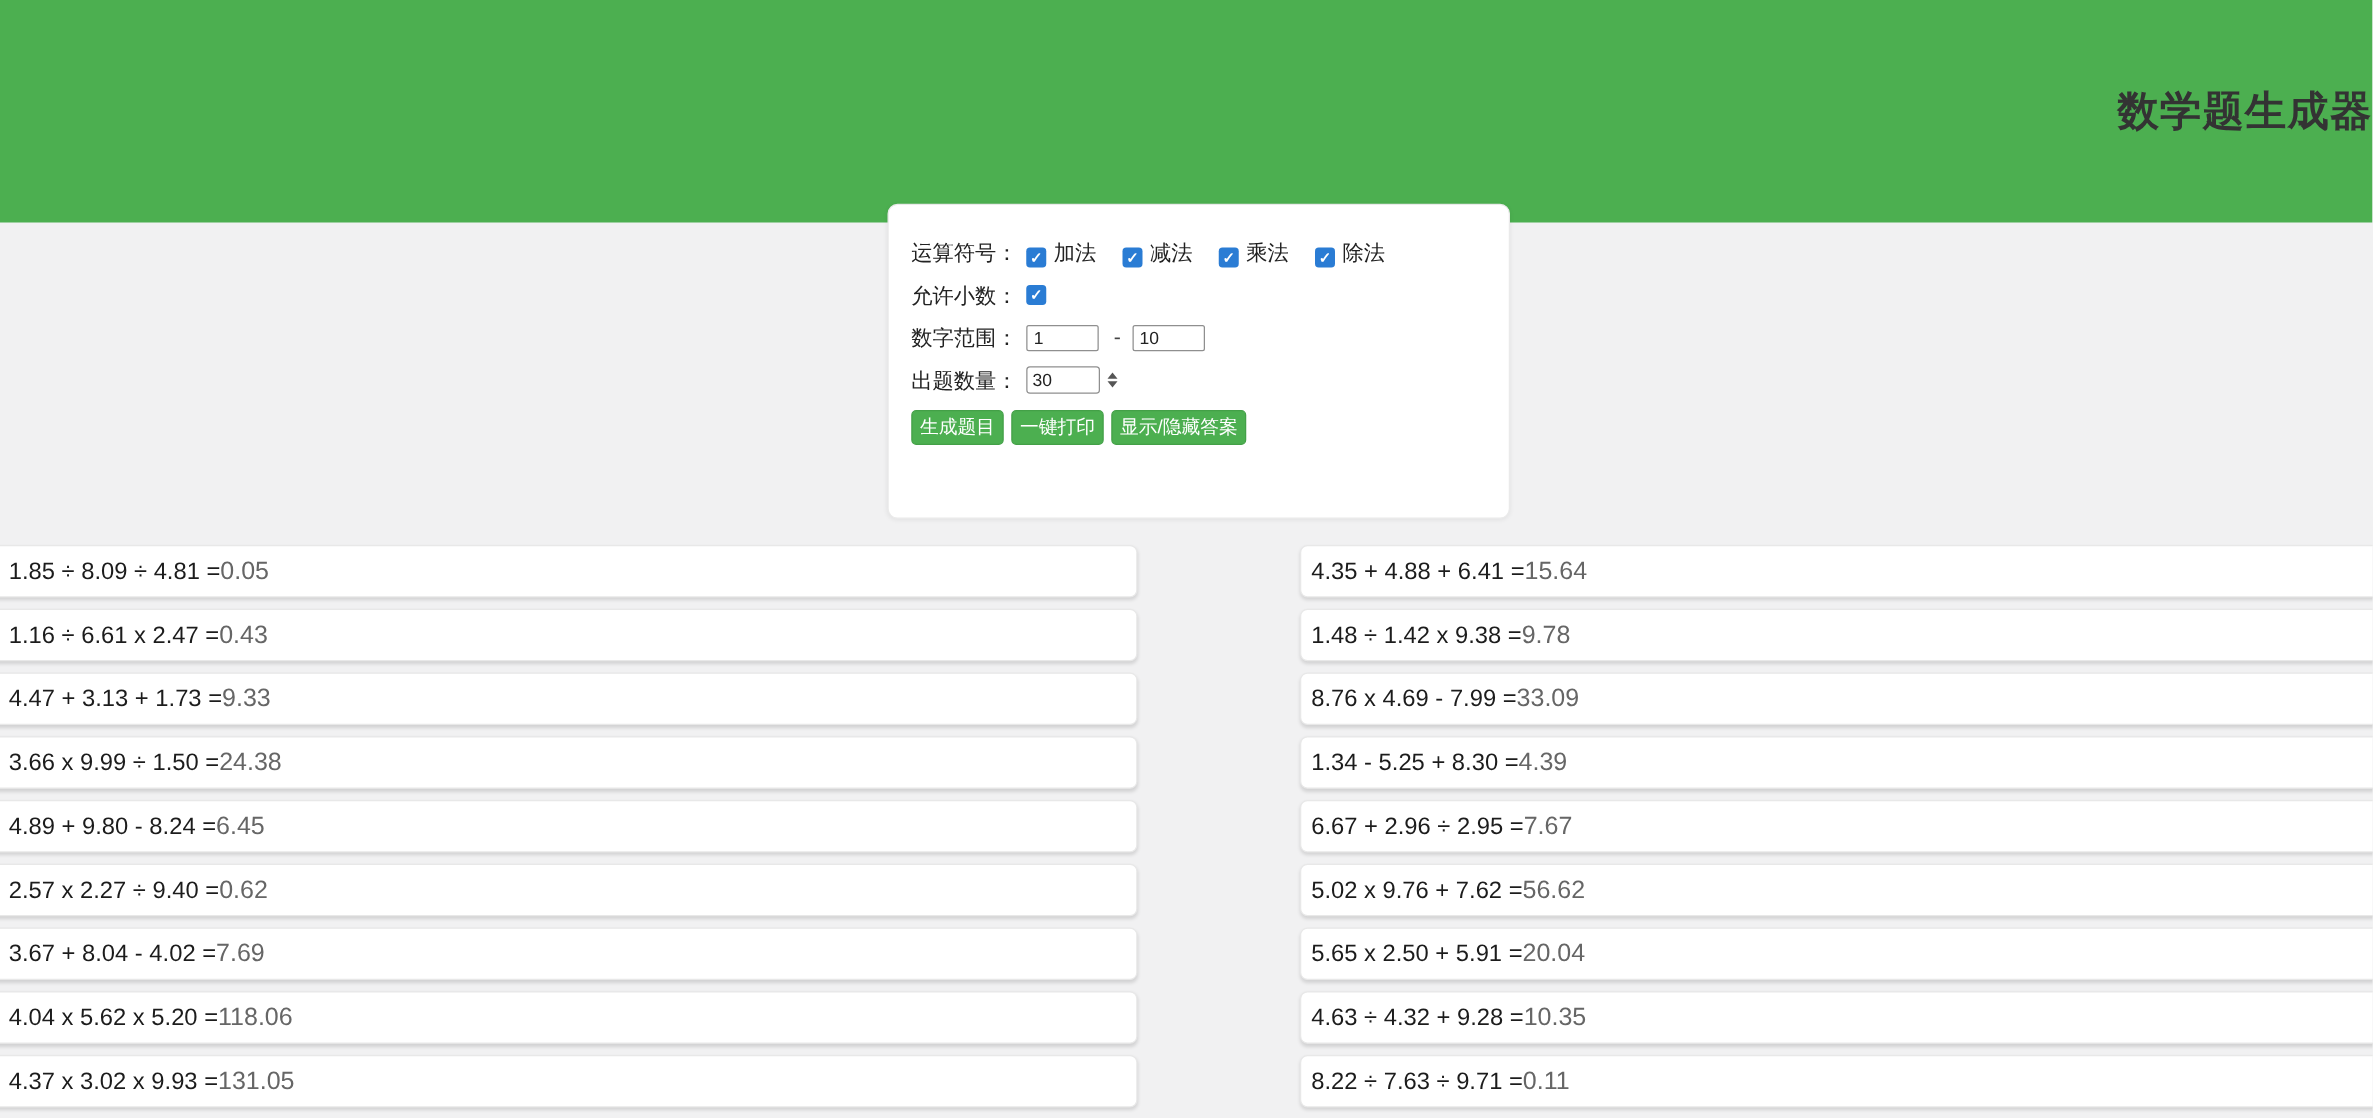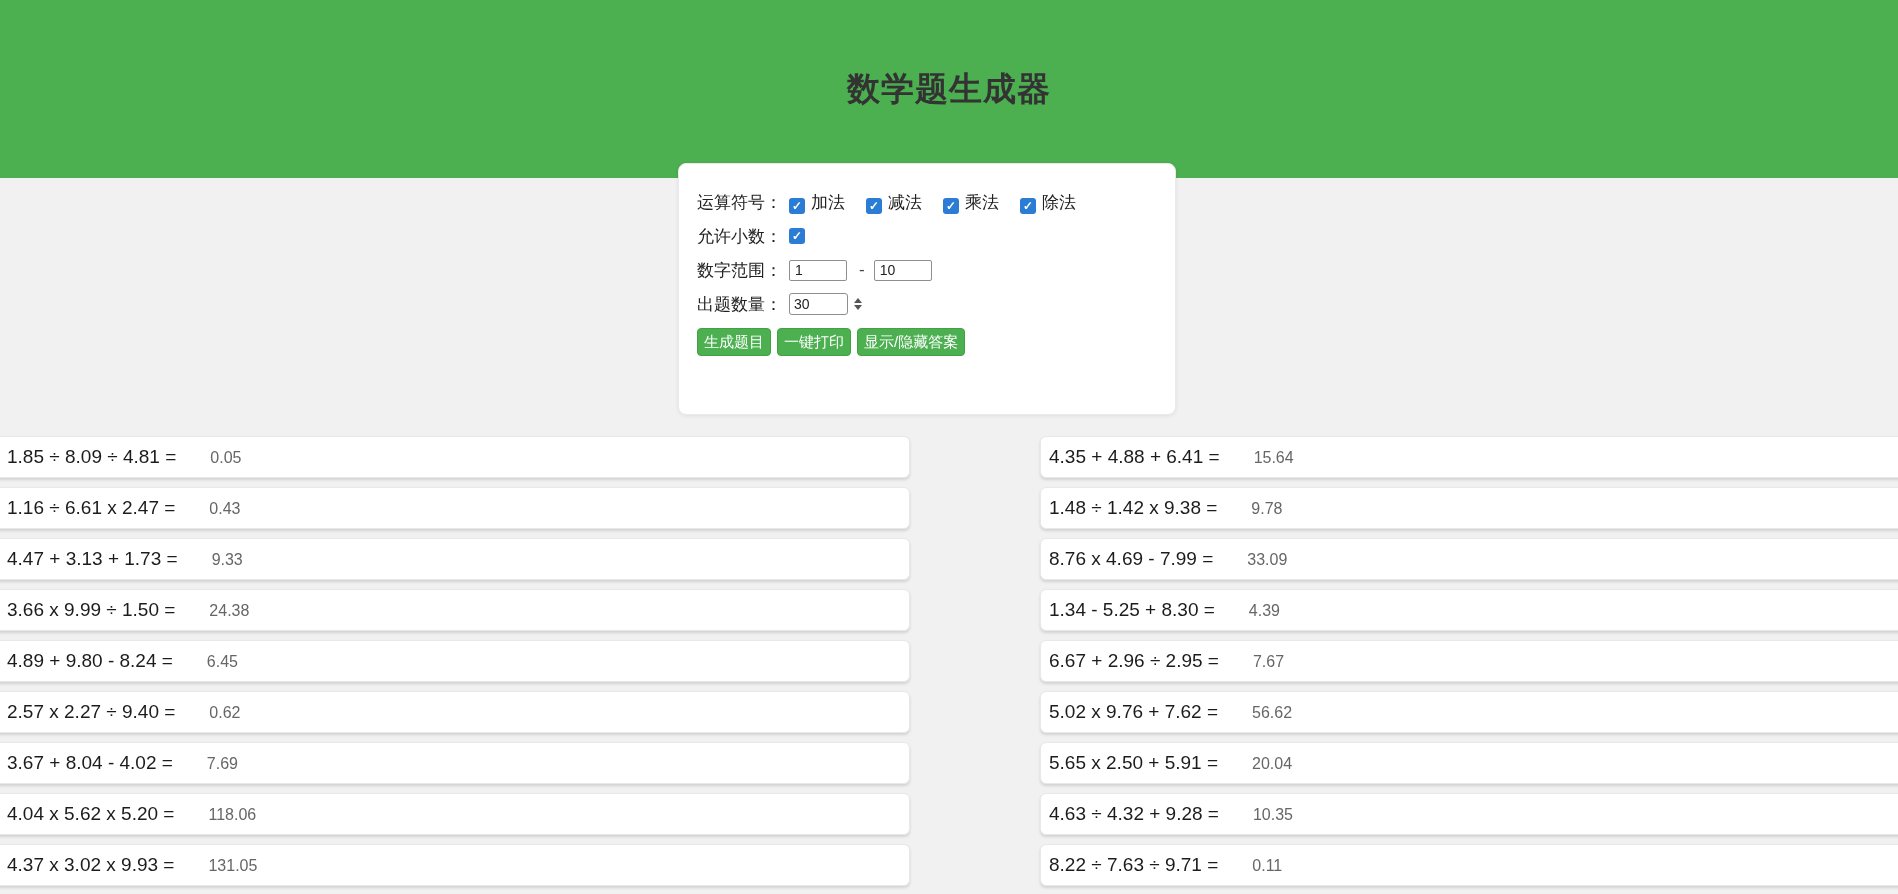--- a/index.html
+++ b/index.html
@@ -17,29 +17,29 @@
   html,body{margin:0;padding:0;}
   body{
     width:1898px;height:894px;overflow:hidden;position:relative;
     background:var(--page-bg);
     font-family:"Liberation Sans",sans-serif;
     color:var(--text-color);
   }
   
   .app-header{
     height:178px;background:var(--header-green);
-    display:flex;align-items:center;justify-content:center;
+    display:flex;align-items:center;justify-content:flex-end;
   }
   .app-header h1{
     margin:0;font-size:33px;font-weight:700;color:var(--title-color);
     letter-spacing:1px;
   }
   
   .card{
-    position:absolute;left:678px;top:163px;width:498px;height:252px;
+    position:absolute;left:710px;top:163px;width:498px;height:252px;
     background:var(--card-bg);
     border:1px solid #eaeaea;border-radius:8px;
     box-shadow:0 1px 4px rgba(0,0,0,.07);
     padding:21px 18px 0 18px;
   }
   .form-row{display:flex;align-items:center;height:34px;font-size:17px;color:#222;white-space:nowrap;}
   .lbl{margin-right:7px;}
   .cb-group{display:inline-flex;align-items:flex-end;margin-right:21px;cursor:pointer;}
   .cb{
     width:16px;height:16px;flex:0 0 16px;background:var(--checkbox-blue);
@@ -73,21 +73,21 @@
   .col-left{left:-7px;width:917px;}
   .col-right{left:1040px;width:901px;}
   .problem{
     height:42px;line-height:40px;background:var(--problem-bg);
     border:1px solid #e8e8e8;border-radius:6px;
     box-shadow:0 2px 3px rgba(0,0,0,.13);
     margin-bottom:9px;padding-left:13px;
     font-size:19px;color:var(--text-color);white-space:nowrap;overflow:hidden;
   }
   .col-right .problem{padding-left:8px;}
-  .ans{font-size:16px;color:var(--answer-color);margin-left:34px;}
+  .ans{font-size:20px;color:var(--answer-color);}
 </style>
 </head>
 <body>
 
 <header class="app-header">
   <h1>数学题生成器</h1>
 </header>
 
 <main>
   <section class="card">

